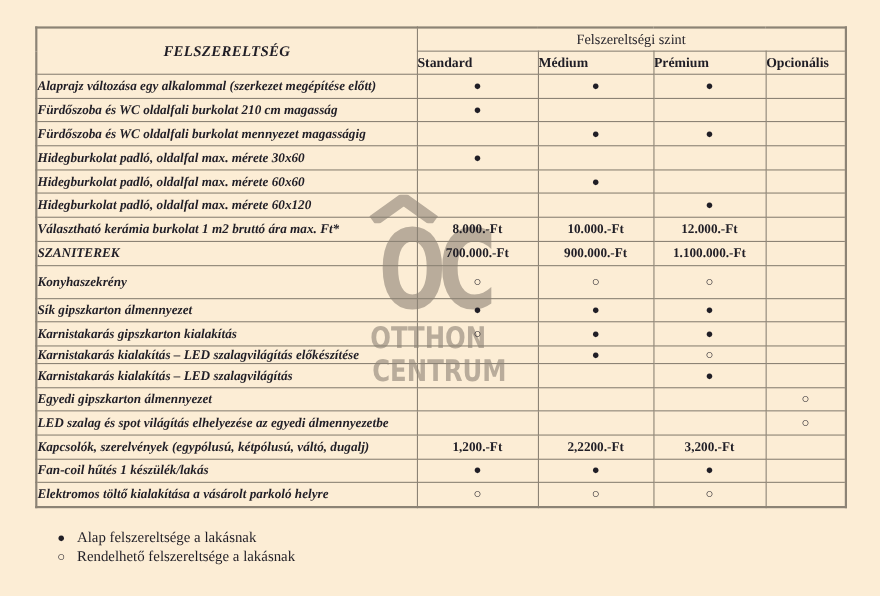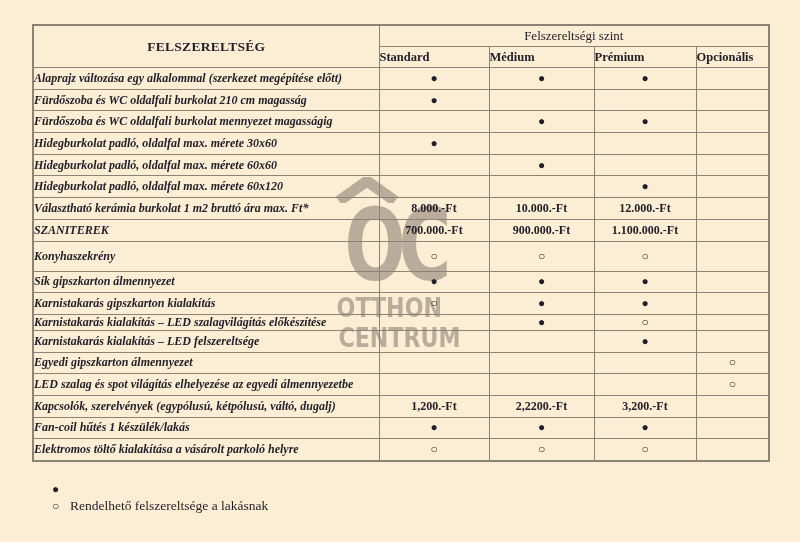--- a/index.html
+++ b/index.html
@@ -43,21 +43,21 @@
     z-index:1;background:transparent;
   }
   table.equip th,table.equip td{
     border:1px solid #8c8375;
     background:transparent;
     overflow:hidden;white-space:nowrap;
     padding:0;
   }
   table.equip{border:2px solid #8c8375;}
   th.corner{
-    font-weight:bold;font-size:13.5px;
+    font-style:italic;font-weight:bold;font-size:13.5px;
     text-align:center;letter-spacing:.3px;
   }
   th.group{font-weight:normal;font-size:13px;text-align:center;height:20px;}
   th.level{font-weight:bold;font-size:12.5px;text-align:left;height:20px;}
   td.feature{
     font-weight:bold;font-style:italic;font-size:12px;
     padding-left:7px;text-align:left;
   }
   td.val{font-weight:bold;font-size:12px;text-align:center;}
 
@@ -178,21 +178,21 @@
         <td class="val"></td>
       </tr>
       <tr style="height: 14px;">
         <td class="feature">Karnistakarás kialakítás – LED szalagvilágítás előkészítése</td>
         <td class="val"></td>
         <td class="val">●</td>
         <td class="val">○</td>
         <td class="val"></td>
       </tr>
       <tr style="height: 21.7px;">
-        <td class="feature">Karnistakarás kialakítás – LED felszereltsége</td>
+        <td class="feature">Karnistakarás kialakítás – LED szalagvilágítás</td>
         <td class="val"></td>
         <td class="val"></td>
         <td class="val">●</td>
         <td class="val"></td>
       </tr>
       <tr style="height: 21.7px;">
         <td class="feature">Egyedi gipszkarton álmennyezet</td>
         <td class="val"></td>
         <td class="val"></td>
         <td class="val"></td>
@@ -225,18 +225,19 @@
         <td class="val">○</td>
         <td class="val">○</td>
         <td class="val"></td>
       </tr>
     </tbody>
 </table>
 
 <div class="legend">
   <div class="legend-item">
     <span class="legend-sym">●</span>
+    <span class="legend-txt">Alap felszereltsége a lakásnak</span>
   </div>
   <div class="legend-item">
     <span class="legend-sym">○</span>
     <span class="legend-txt">Rendelhető felszereltsége a lakásnak</span>
   </div>
 </div>
 
 </body></html>

